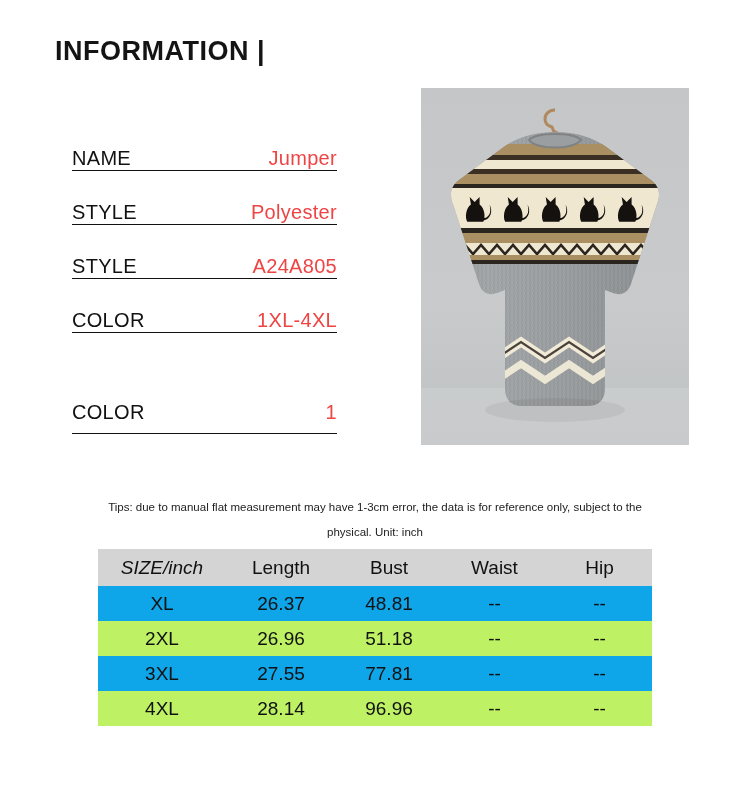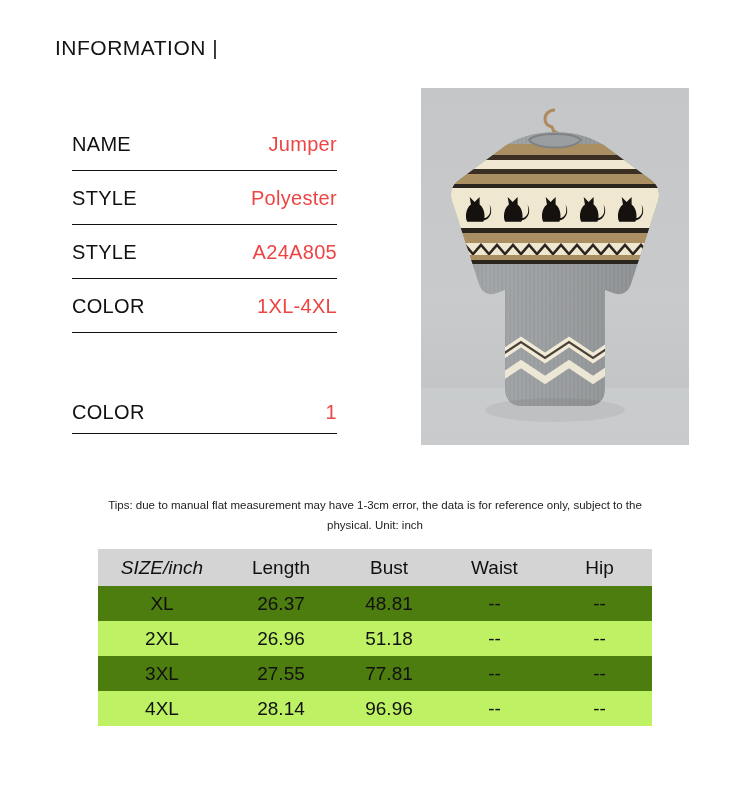--- a/index.html
+++ b/index.html
@@ -20,40 +20,40 @@
     position: relative;
     width: 750px;
     height: 790px;
   }
 
   
   .title {
     position: absolute;
     left: 55px;
     top: 36px;
-    font-size: 21px;
+    font-size: 27px;
     letter-spacing: 0.5px;
-    font-weight: 400;
+    font-weight: 700;
     color: #141414;
     white-space: nowrap;
   }
 
   
   .spec-list {
     position: absolute;
     left: 72px;
     top: 117px;
     width: 265px;
   }
   .spec-row {
     position: relative;
     height: 53px;
     border-bottom: 1.6px solid #111111;
     display: flex;
-    align-items: center;
+    align-items: flex-end;
     justify-content: space-between;
   }
   .spec-row.tall {
     height: 100px;
     align-items: flex-end;
   }
   .spec-row.tall .spec-key,
   .spec-row.tall .spec-val {
     padding-bottom: 9px;
   }
@@ -83,21 +83,21 @@
   .photo svg { display: block; }
 
   
   .tips {
     position: absolute;
     left: 95px;
     top: 495px;
     width: 560px;
     text-align: center;
     font-size: 11.5px;
-    line-height: 20px;
+    line-height: 25px;
     color: #222222;
   }
 
   
   .size-table {
     position: absolute;
     left: 98px;
     top: 549px;
     width: 554px;
     border-collapse: collapse;
@@ -110,21 +110,21 @@
     height: 35px;
     padding: 0;
   }
   .size-table thead tr {
     background: #d4d4d4;
   }
   .size-table thead th {
     height: 37px;
     font-size: 19px;
   }
-  .size-table tbody tr.odd { background: #4d7c0f; }
+  .size-table tbody tr.odd { background: #0ea5e9; }
   .size-table tbody tr.even { background: #bef264; }
   .col-size  { width: 128px; font-style: italic; }
   .col-len   { width: 110px; }
   .col-bust  { width: 106px; }
   .col-waist { width: 105px; }
   .col-hip   { width: 105px; }
 </style>
 </head>
 <body>
 

